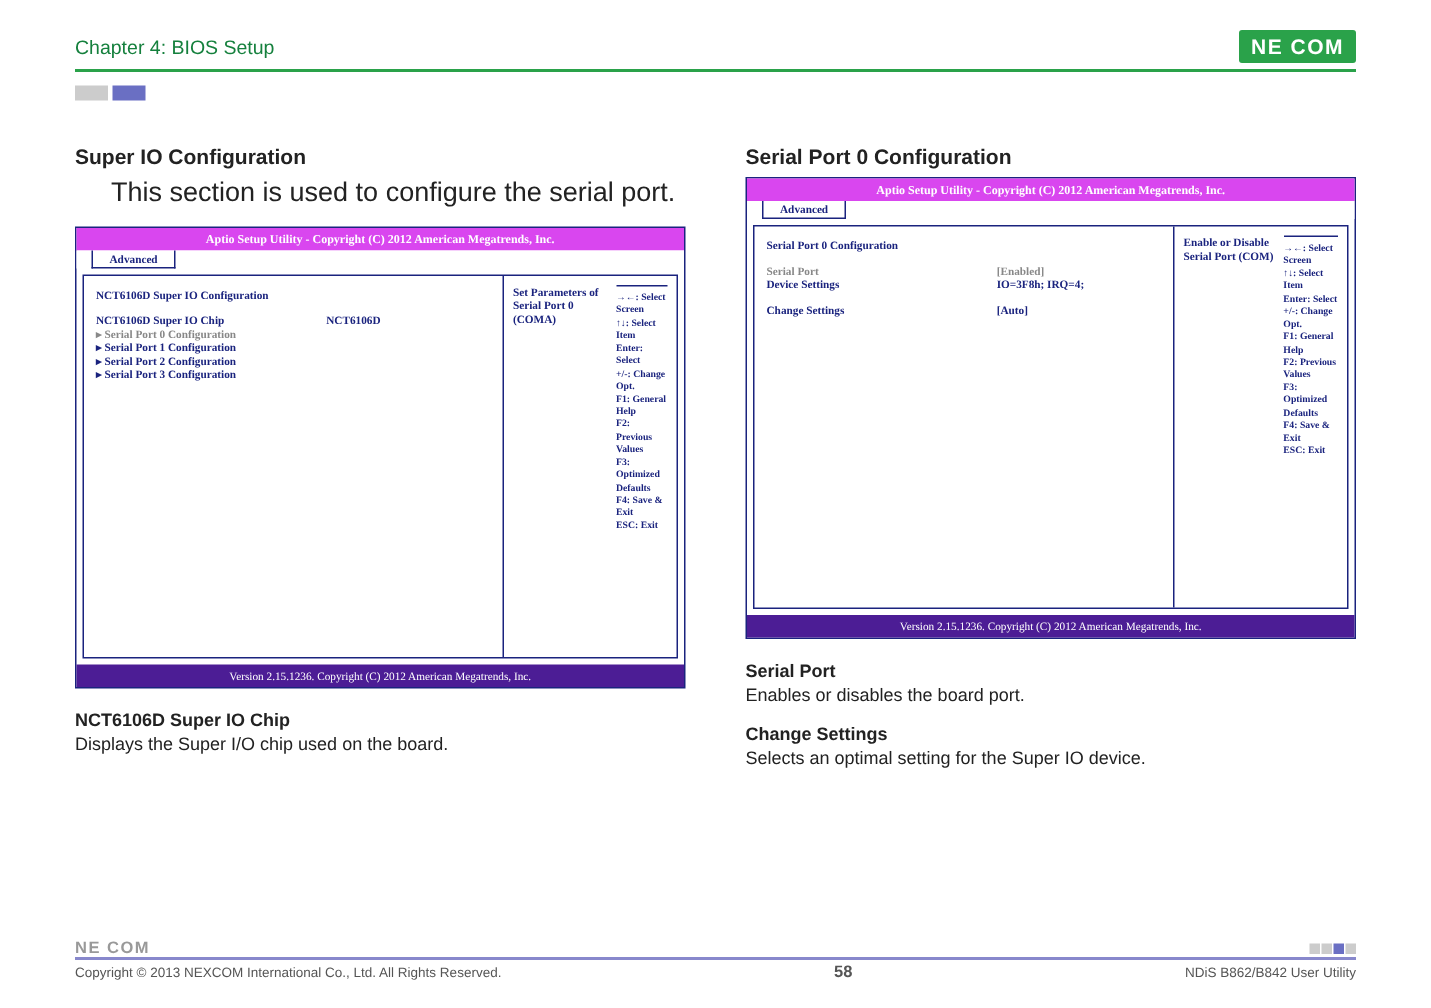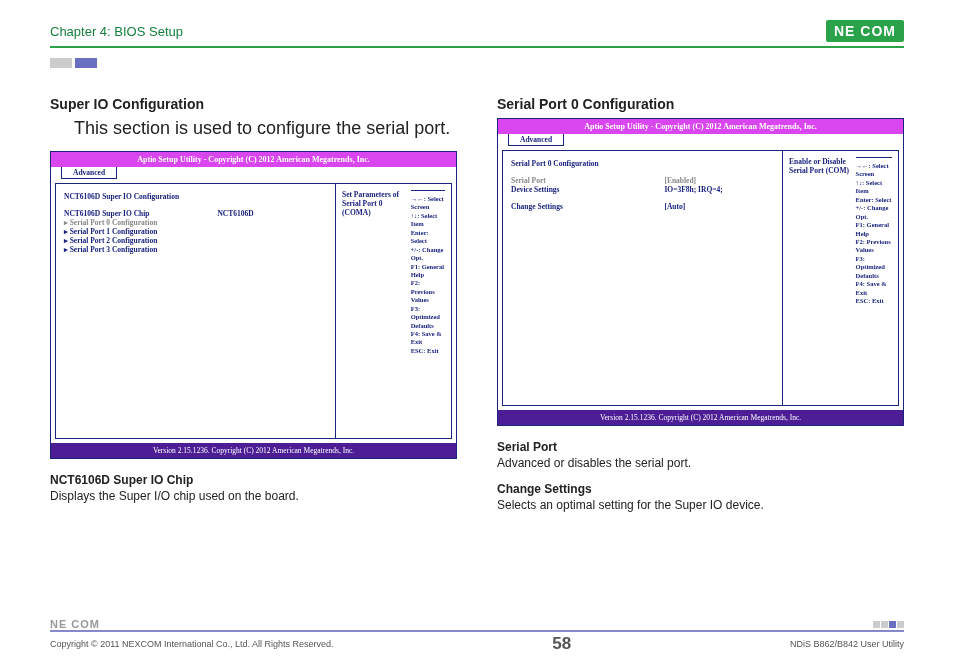--- a/index.html
+++ b/index.html
@@ -32,21 +32,21 @@
   .sub-section h3 { font-size: 12px; font-weight: bold; margin-bottom: 2px; }
   .sub-section p { font-size: 12px; margin-bottom: 12px; }
   .page-footer { position: absolute; bottom: 18px; left: 50px; right: 50px; }
   .footer-line { border-top: 2px solid #8888cc; margin-bottom: 2px; display:flex; justify-content:space-between; align-items:flex-end;}
   .footer-logo-row { display:flex; justify-content:space-between; align-items:center; }
   .footer-logo { color:#999; font-weight:bold; font-size:11px; letter-spacing:1px;}
   .footer-squares { display:flex; gap:1px;}
   .footer-squares span{ width:7px;height:7px;background:#ccc;display:inline-block;}
   .footer-squares span:nth-child(3){background:#6a6fc3;}
   .footer-row { display: flex; justify-content: space-between; align-items: center; font-size: 9px; color: #555; }
-  .page-num { font-weight: bold; font-size: 17px; }
+  .page-num { font-weight: bold; font-size: 11px; }
   .grey-row { color:#888 !important; }
 </style>
 </head>
 <body>
 
 <div class="page">
   <div class="top-header">
     <div class="chapter">Chapter 4: BIOS Setup</div>
     <div class="logo">
       <div class="logo-box">NE COM</div>
@@ -137,37 +137,37 @@
               <div>F4: Save &amp; Exit</div>
               <div>ESC: Exit</div>
             </div>
           </div>
         </div>
         <div class="bios-footer">Version 2.15.1236. Copyright (C) 2012 American Megatrends, Inc.</div>
       </div>
 
       <div class="sub-section">
         <h3>Serial Port</h3>
-        <p>Advanced or disables the serial port.</p>
+        <p>Enables or disables the board port.</p>
         <h3>Change Settings</h3>
         <p>Selects an optimal setting for the Super IO device.</p>
       </div>
     </div>
   </div>
 </div>
 
 <div class="page-footer">
   <div class="footer-logo-row">
     <div class="footer-logo">NE COM</div>
     <div class="footer-squares">
         <span></span>
         <span></span>
         <span></span>
         <span></span>
       </div>
   </div>
   <div class="footer-line"></div>
   <div class="footer-row">
-    <div>Copyright © 2011 NEXCOM International Co., Ltd. All Rights Reserved.</div>
+    <div>Copyright © 2013 NEXCOM International Co., Ltd. All Rights Reserved.</div>
     <div class="page-num">58</div>
     <div>NDiS B862/B842 User Utility</div>
   </div>
 </div>
 
 </body></html>

